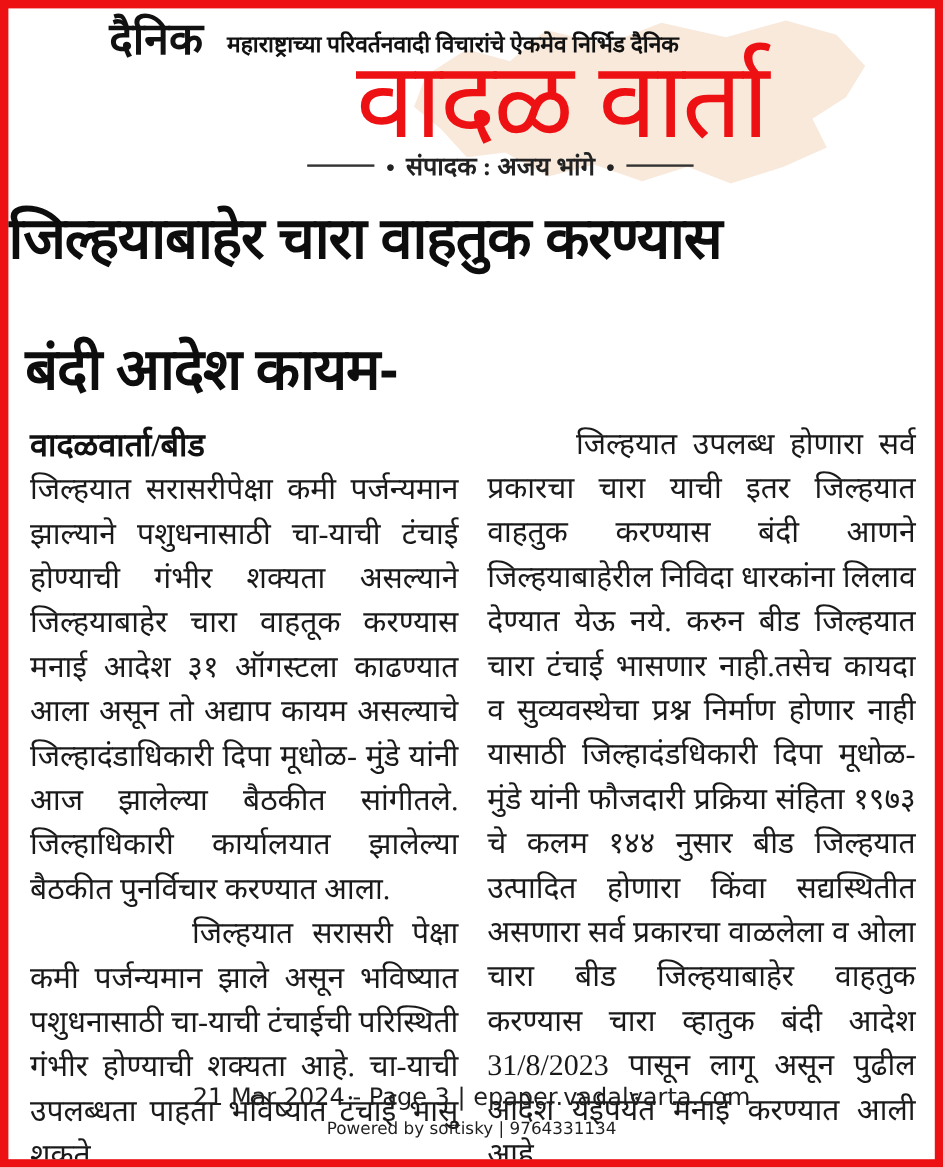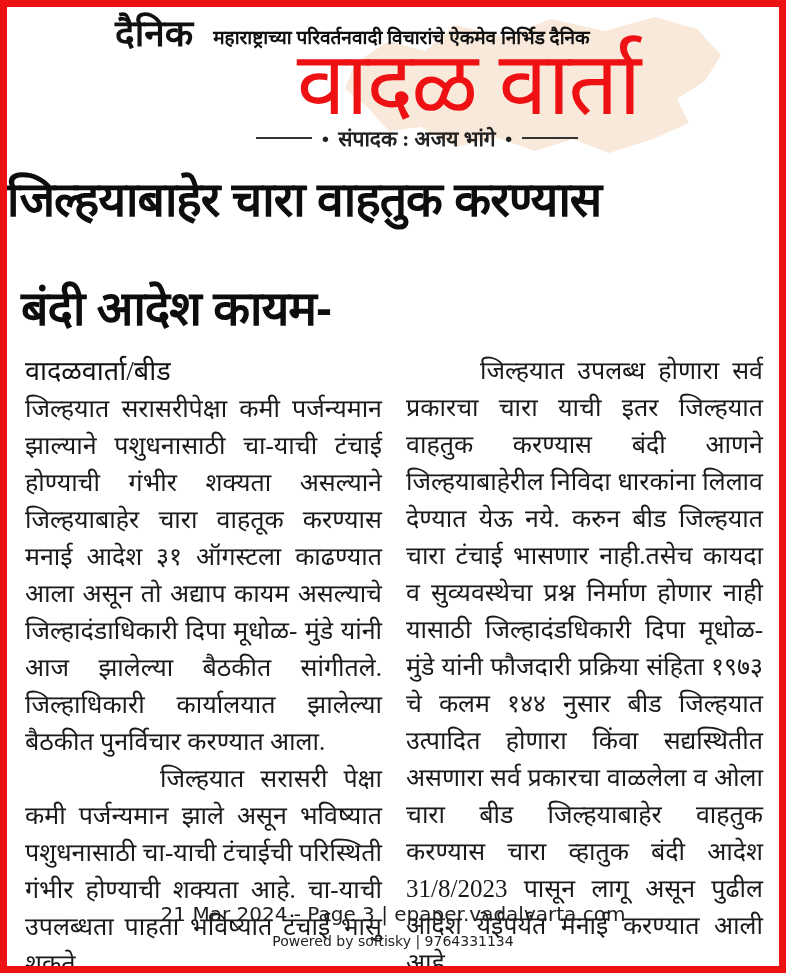--- a/index.html
+++ b/index.html
@@ -20,21 +20,21 @@
     left: 330px; top: 4px;
     width: 390px; height: 150px;
     z-index: 0;
     pointer-events: none;
   }
   .masthead { position: relative; z-index: 1; padding-top: 8px; }
   .mh-row1 {
     display: flex;
     align-items: flex-end;
     gap: 20px;
-    margin-left: 108px;
+    margin-left: 84px;
     line-height: 1;
   }
   .mh-daily {
     font-size: 37px;
     font-weight: bold;
     color: #111;
   }
   .mh-tagline {
     font-size: 19px;
     font-weight: bold;
@@ -92,21 +92,21 @@
   }
   
   .article {
     display: flex;
     gap: 24px;
     padding: 10px 16px 0 18px;
   }
   .col { flex: 1 1 0; min-width: 0; }
   .dateline {
     font-size: 27px;
-    font-weight: normal;
+    font-weight: bold;
     line-height: 38px;
     color: #111;
   }
   .col p {
     margin: 0;
     font-size: 25px;
     line-height: 37px;
     text-align: justify;
     color: #1a1a1a;
   }

